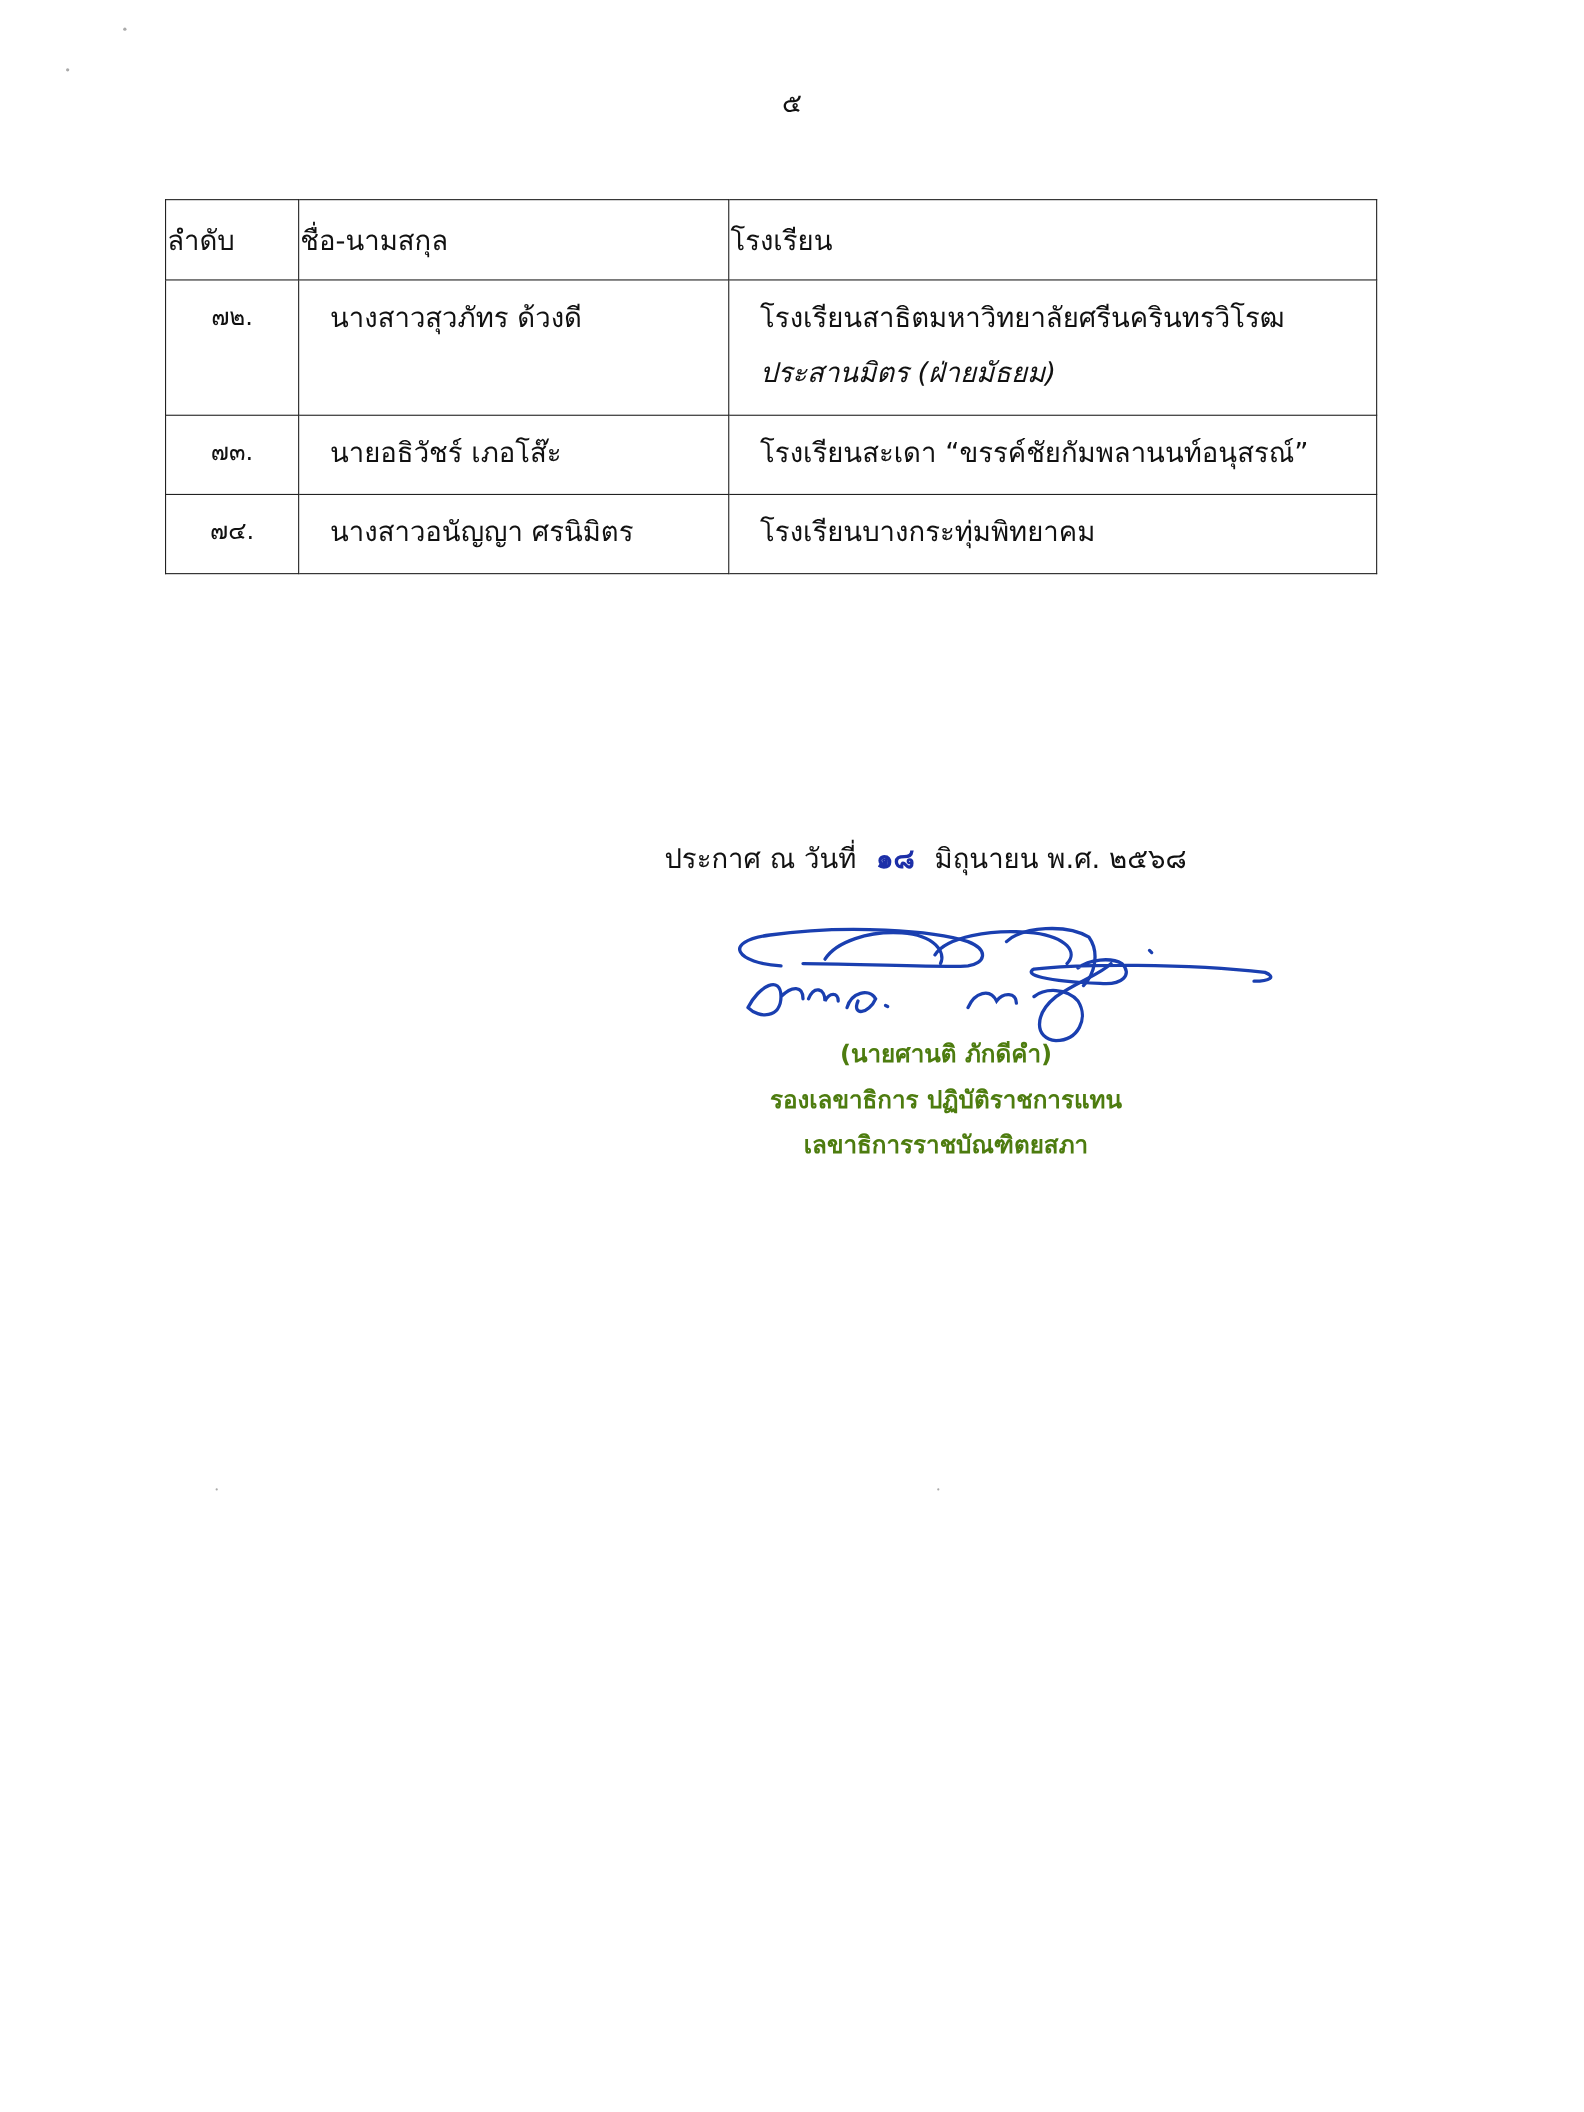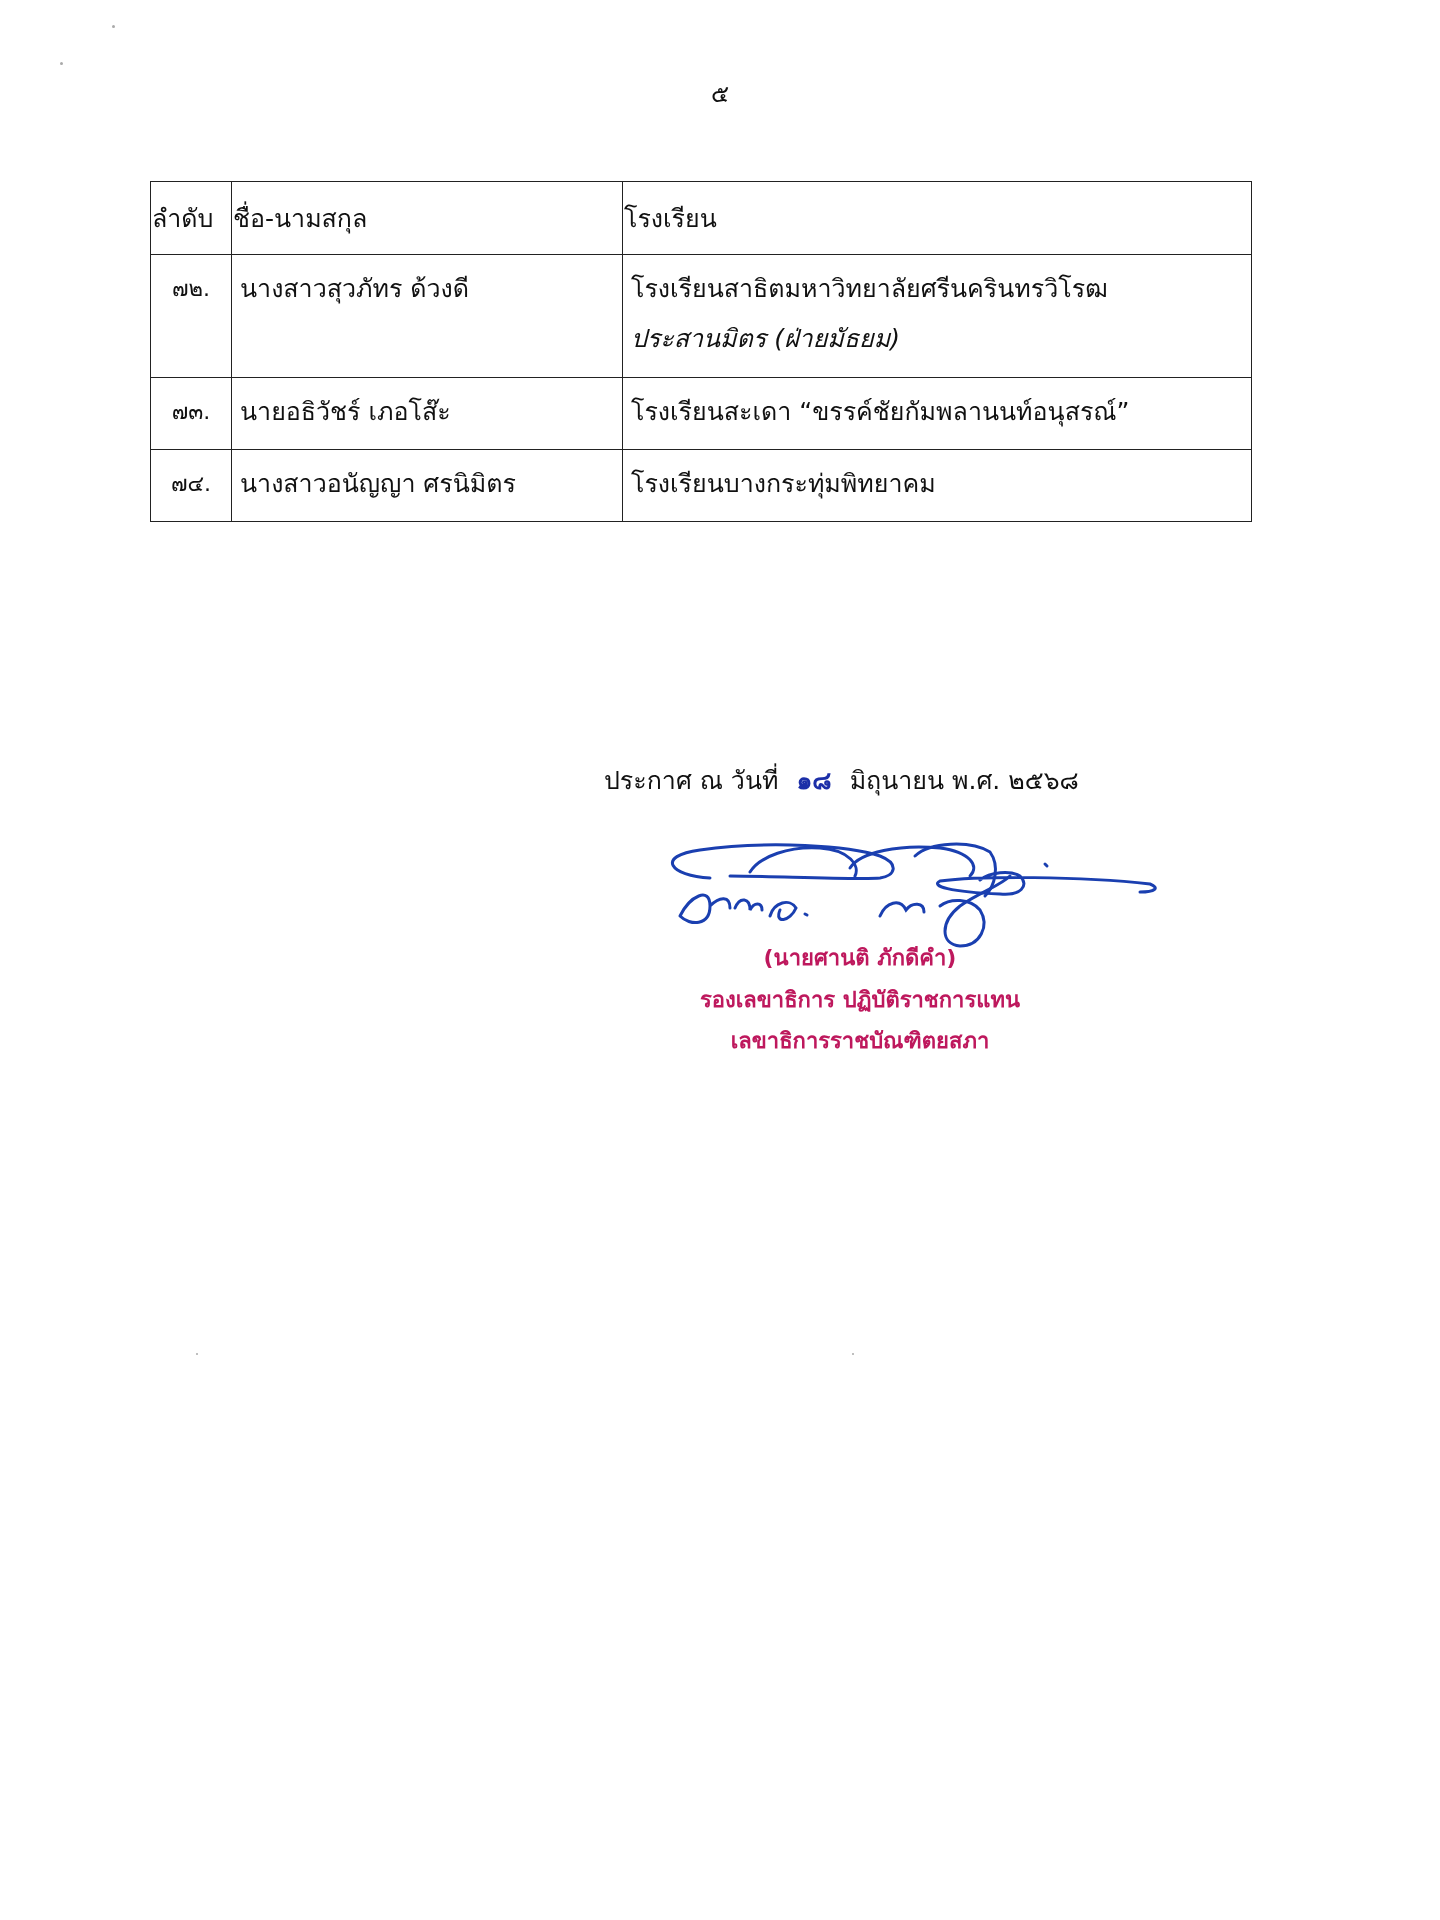--- a/index.html
+++ b/index.html
@@ -4,32 +4,32 @@
 <style>
   html, body { margin: 0; padding: 0; background: #ffffff; }
   body { width: 1440px; height: 1920px; position: relative; overflow: hidden;
          font-family: "DejaVu Sans", "Liberation Sans", sans-serif; color: #111; }
   .page-number { position: absolute; top: 74px; left: 0; width: 1440px; text-align: center;
                  font-size: 24px; color: #111; }
   table.roster { position: absolute; left: 150px; top: 181px; width: 1102px;
                  border-collapse: collapse; font-size: 25px; }
   table.roster th, table.roster td { border: 1.5px solid #222; vertical-align: top; }
   table.roster th { font-weight: normal; text-align: left; height: 70px; vertical-align: middle; }
-  table.roster td { padding: 0 8px; }
+  table.roster td { padding: 0 28px; }
   .col-no { width: 64px; text-align: center; }
   .col-name { width: 388px; }
   td.col-no { padding: 0; text-align: center; font-size: 22px; }
   td .cell-line { line-height: 50px; }
   tr.row-tall td { height: 122px; }
   tr.row td { height: 71px; }
   td .first-line { padding-top: 9px; display: block; line-height: 50px; }
   .announce { position: absolute; left: 604px; top: 760px; font-size: 25px; white-space: nowrap; }
   .announce .day { color: #1c2fa8; font-weight: bold; margin: 0 18px; }
   .signature { position: absolute; left: 650px; top: 836px; width: 520px; height: 120px; }
-  .signer { position: absolute; left: 640px; width: 440px; text-align: center; color: #be185d;
+  .signer { position: absolute; left: 640px; width: 440px; text-align: center; color: #4d7c0f;
             font-weight: bold; font-size: 22px; }
   .signer.name { top: 940px; }
   .signer.pos1 { top: 982px; }
   .signer.pos2 { top: 1023px; }
   .speck { position: absolute; width: 3px; height: 3px; background: #aaa; border-radius: 50%; }
 </style>
 </head>
 <body>
 
 <div class="speck" style="left:112px;top:25px;"></div>

